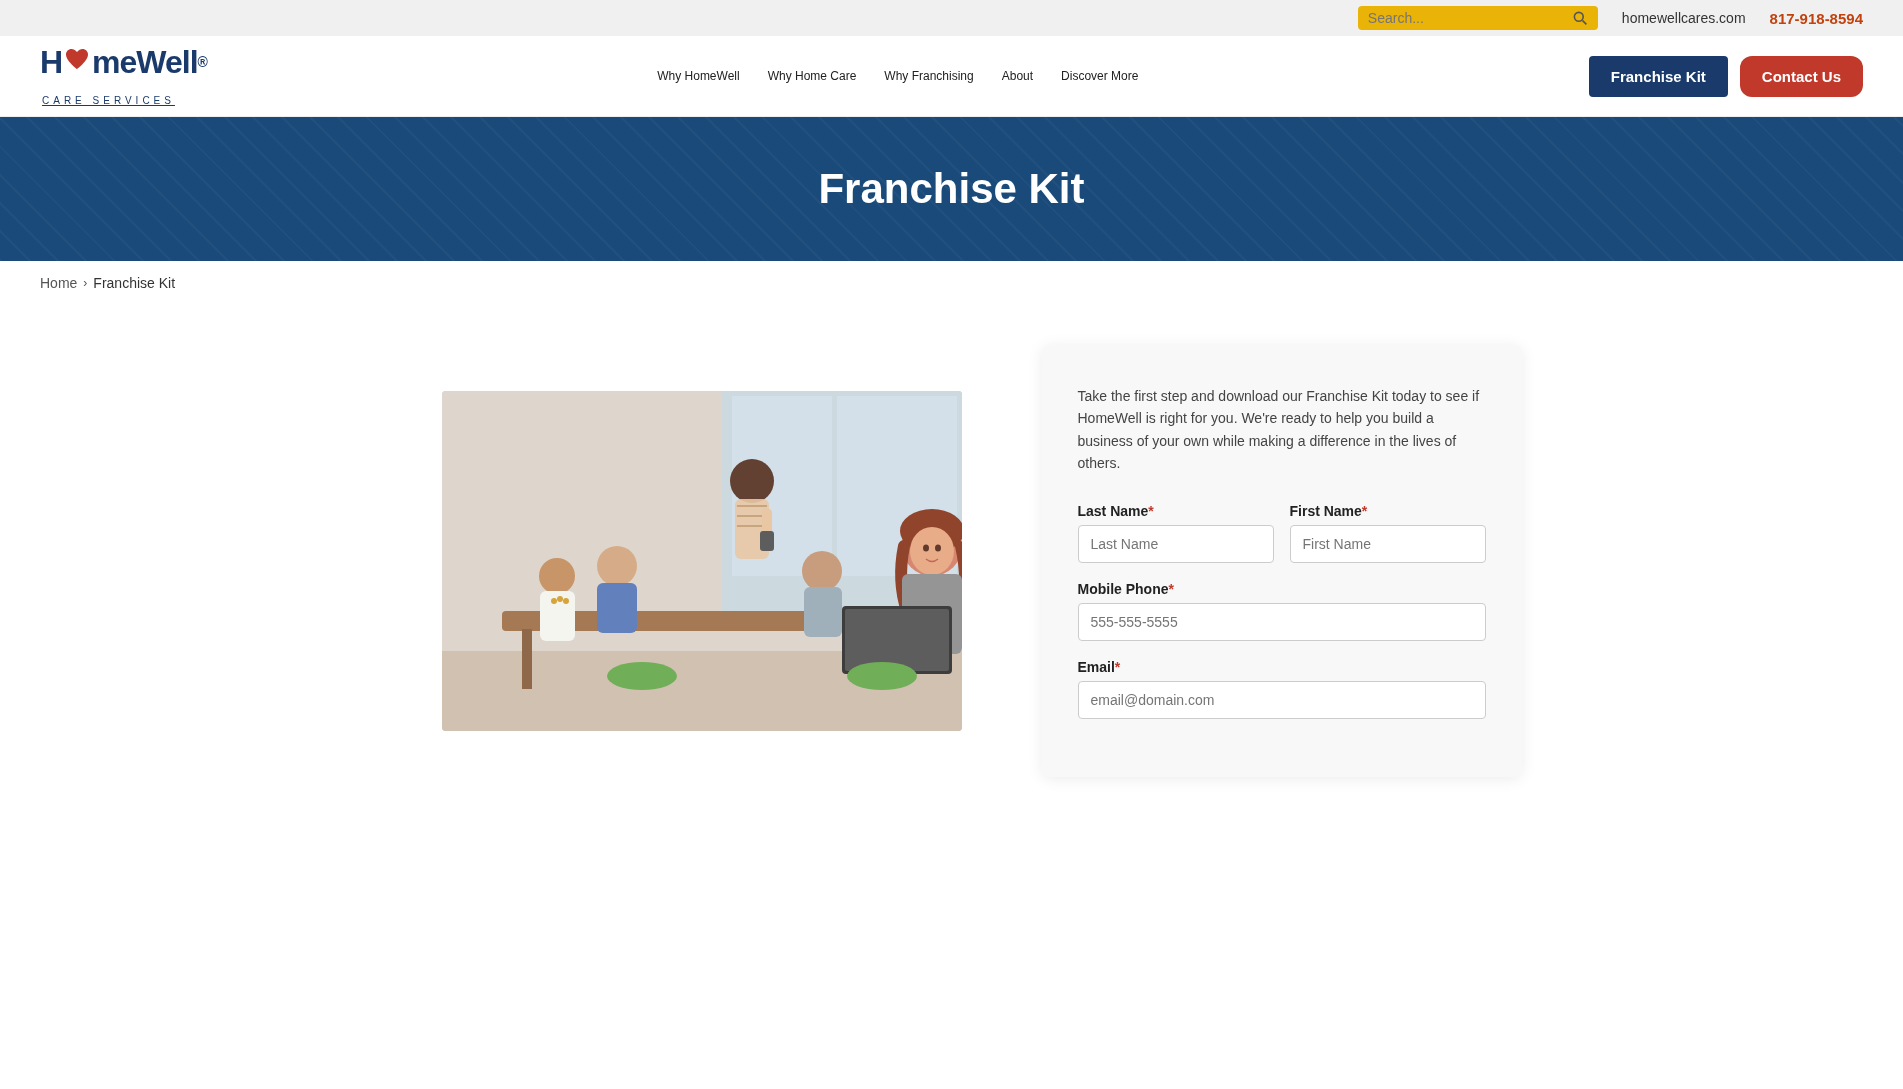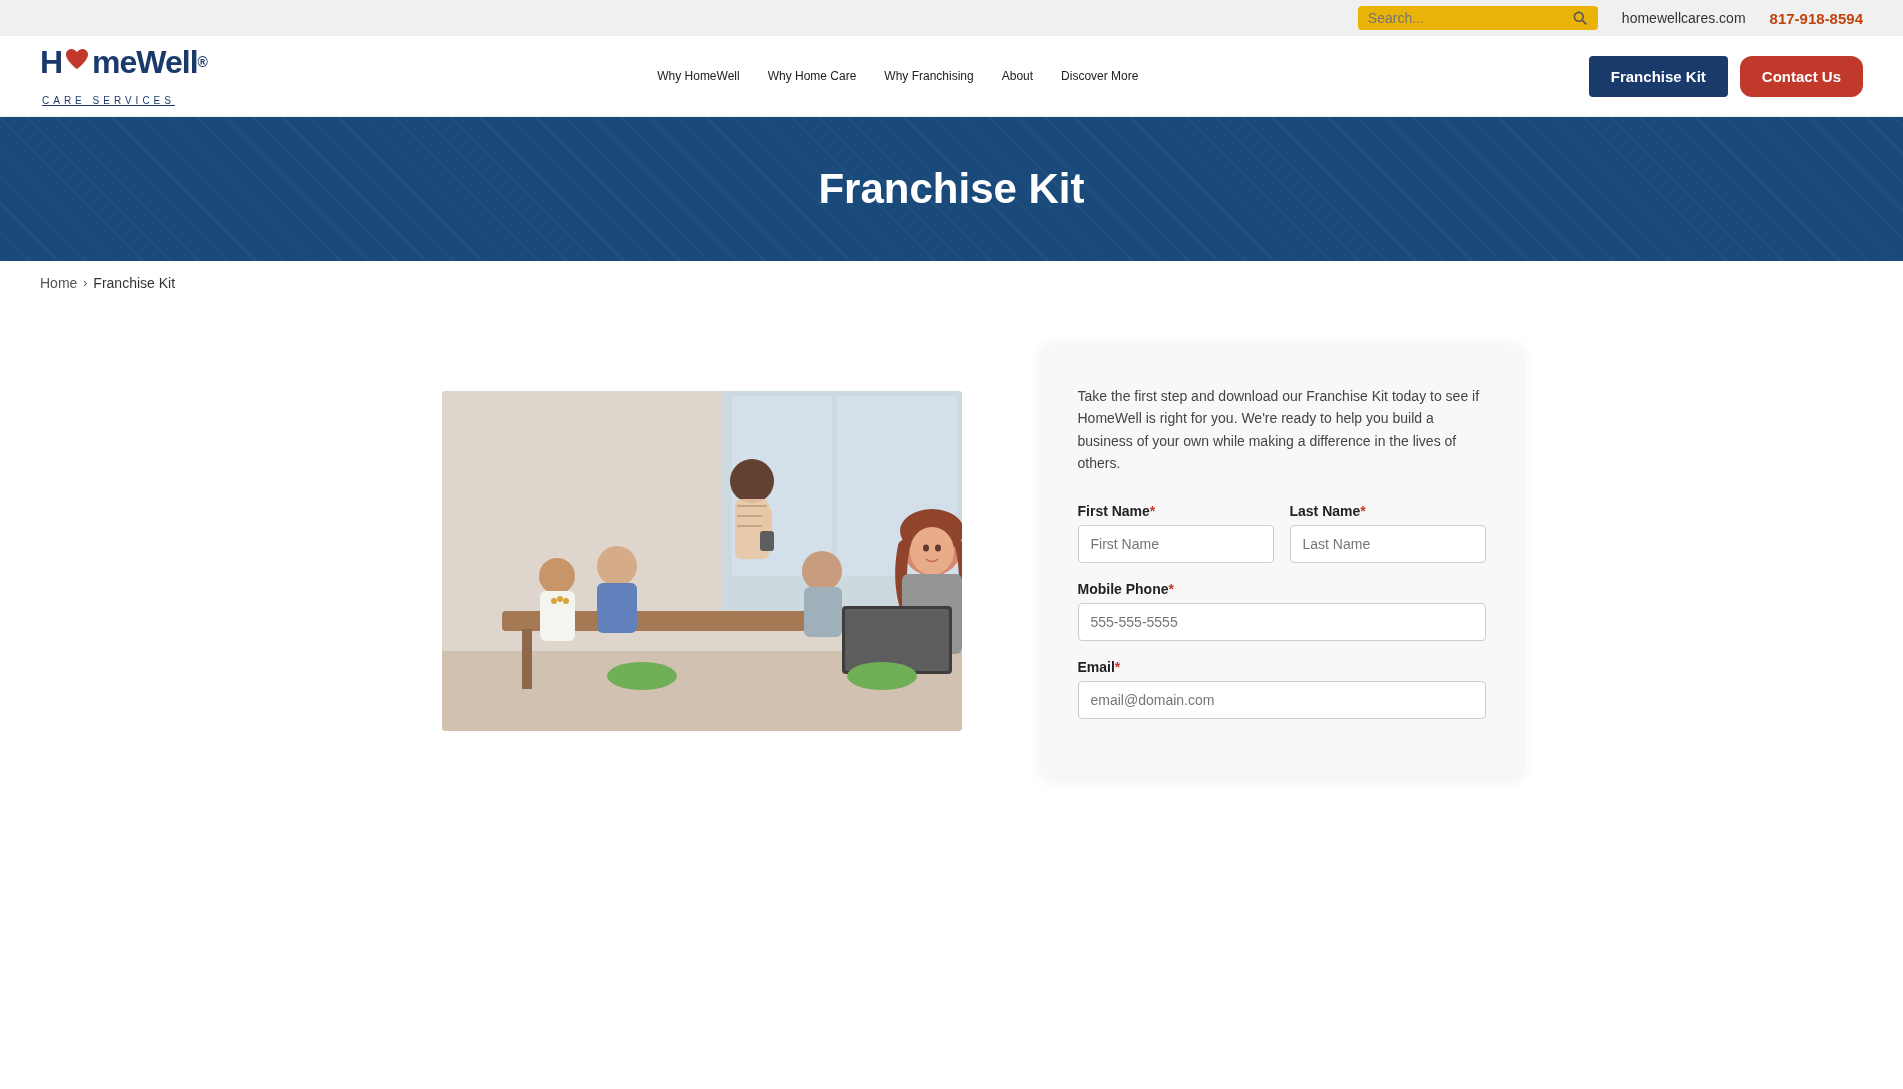--- a/index.html
+++ b/index.html
@@ -368,29 +368,29 @@
 
   <div class="right-col">
     <div class="form-card">
       <p class="form-desc">Take the first step and download our Franchise Kit today to see if HomeWell is right for you. We're ready to help you build a business of your own while making a difference in the lives of others.</p>
 
       <form>
 
         <div class="form-row">
           <div class="form-group">
             <label class="form-label">
+              <span>Last Name</span><span class="required-star">*</span>
+            </label>
+            <input class="form-input" type="text" placeholder="Last Name" style="">
+          </div>
+          <div class="form-group">
+            <label class="form-label">
               <span>First Name</span><span class="required-star">*</span>
             </label>
             <input class="form-input" type="text" placeholder="First Name" style="">
-          </div>
-          <div class="form-group">
-            <label class="form-label">
-              <span>Last Name</span><span class="required-star">*</span>
-            </label>
-            <input class="form-input" type="text" placeholder="Last Name" style="">
           </div>
         </div>
 
         <div class="form-group-full">
           <label class="form-label">
             <span>Mobile Phone</span><span class="required-star">*</span>
           </label>
           <input class="form-input" type="tel" placeholder="555-555-5555" style="">
         </div>
 

